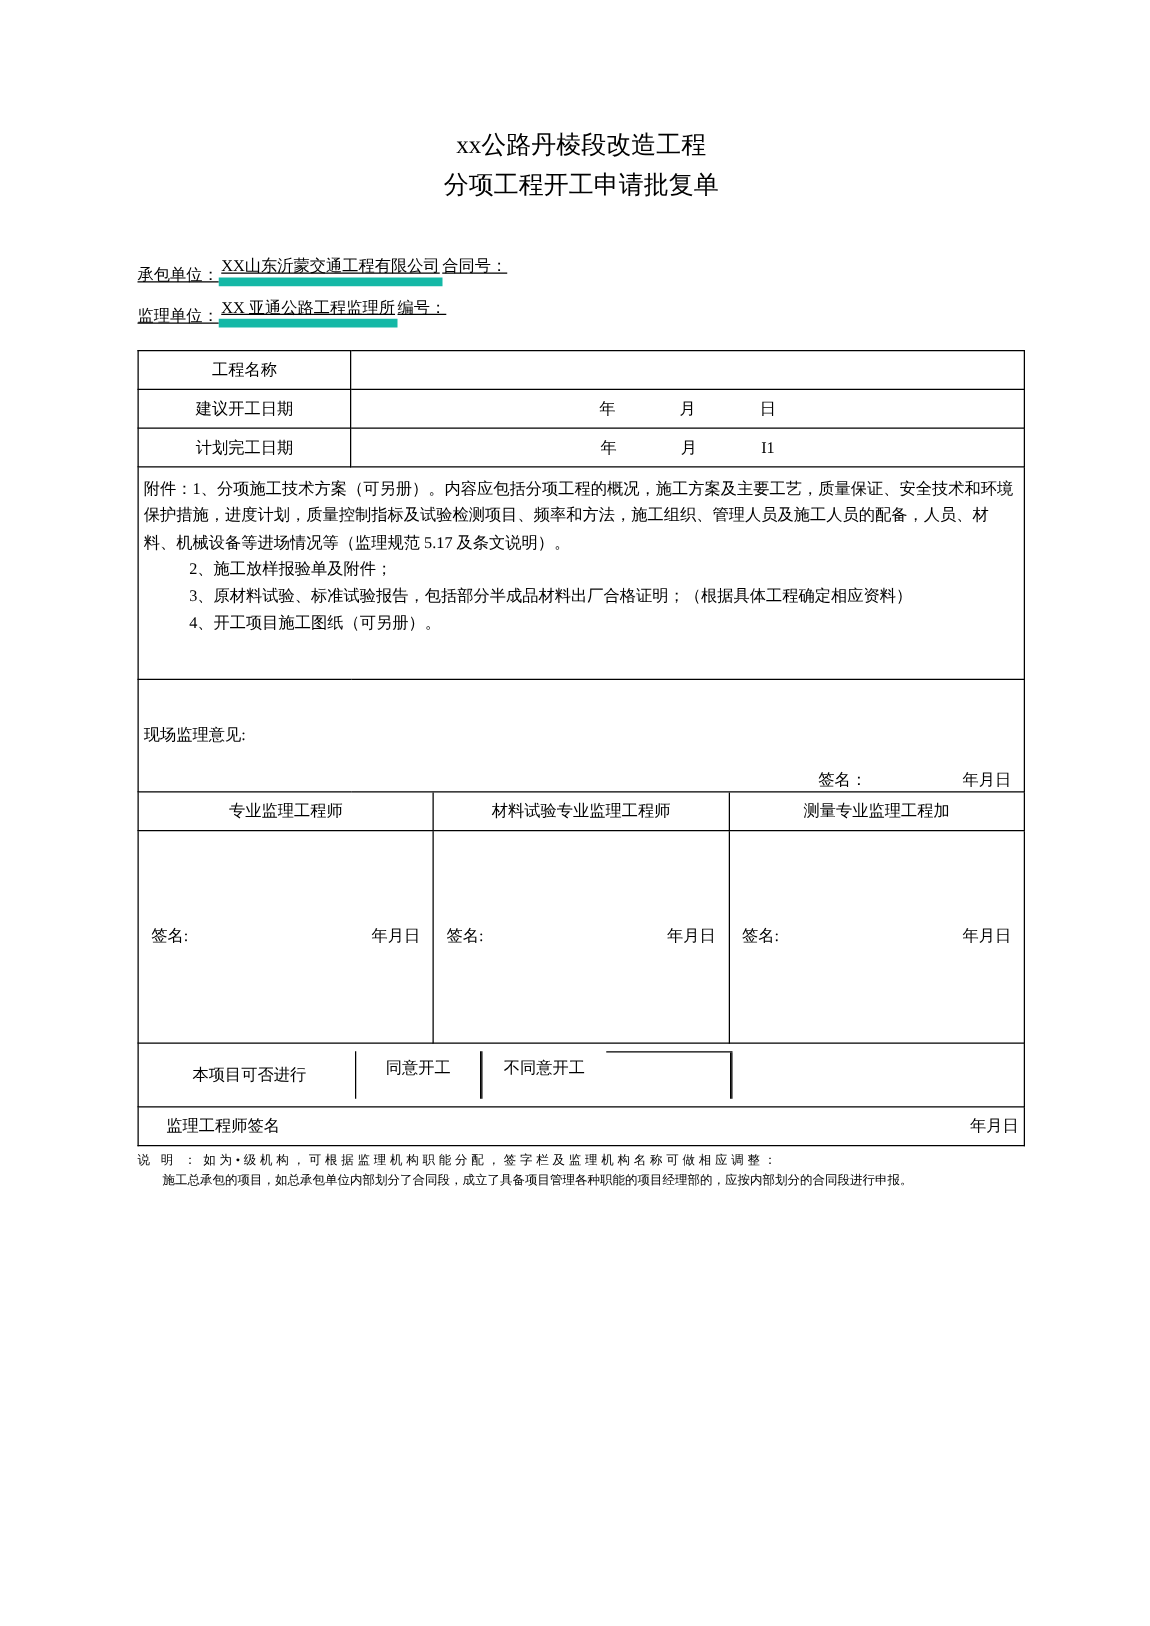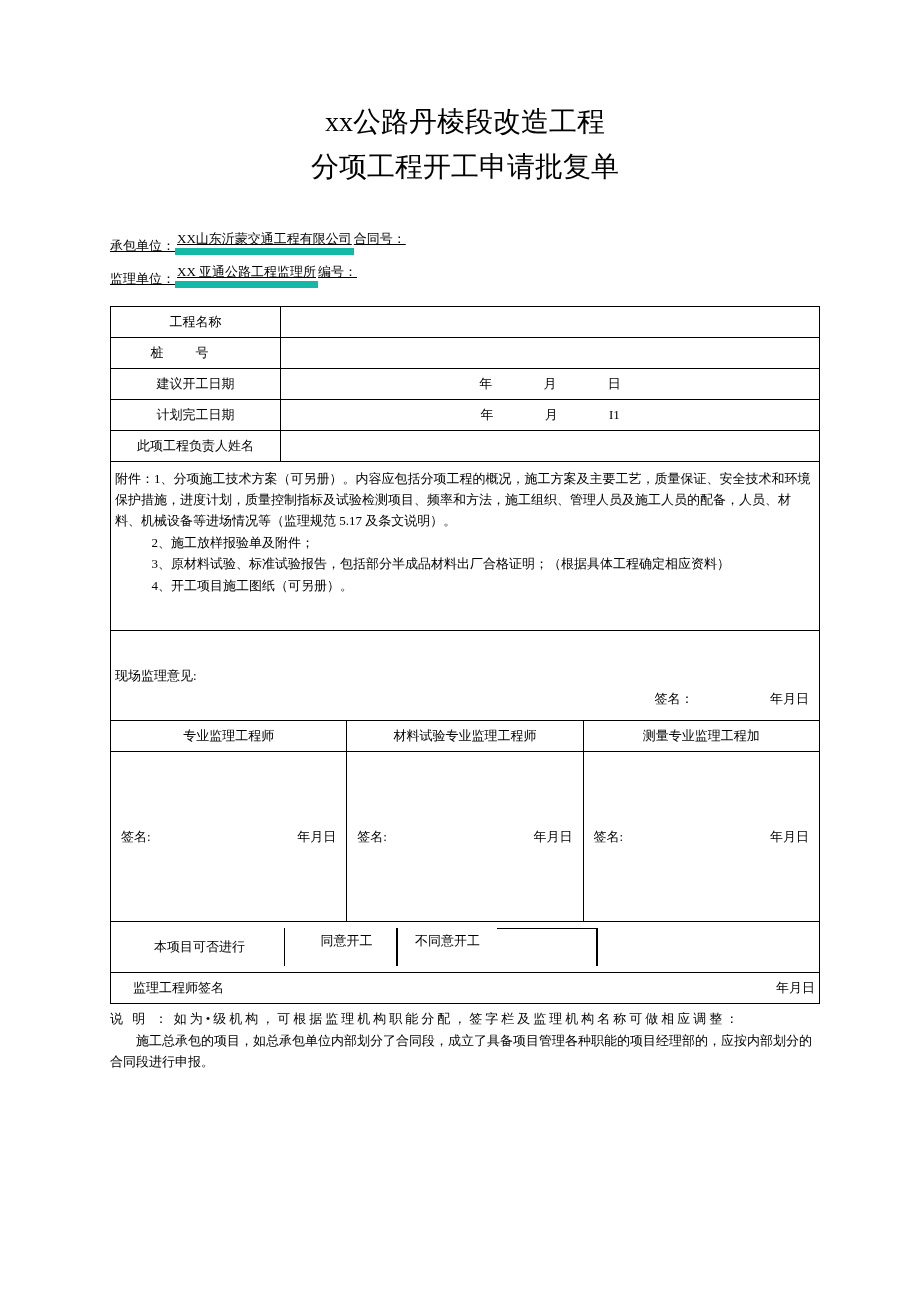--- a/index.html
+++ b/index.html
@@ -5,21 +5,21 @@
     * { box-sizing: border-box; margin: 0; padding: 0; }
     body {
       background: #fff;
       font-family: "SimSun", "宋体", serif;
       font-size: 13px;
       color: #000;
       padding: 100px 100px 40px 110px;
       width: 920px;
     }
     .title-block { text-align: center; margin-bottom: 40px; }
-    .title-block h1 { font-size: 28px; font-weight: normal; line-height: 1.6; }
+    .title-block h1 { font-size: 20px; font-weight: normal; line-height: 1.6; }
     .meta-row { display: flex; justify-content: flex-start; margin-bottom: 8px; text-decoration: underline; }
     .meta-left { display: flex; align-items: flex-end; }
     .meta-label { white-space: nowrap; }
     .meta-value-underline { border-bottom: 7px solid #14b8a6; padding: 0 2px; }
     .meta-right { white-space: nowrap; }
     .meta-block { margin-bottom: 18px; }
 
     table.main {
       width: 100%;
       border-collapse: collapse;
@@ -37,41 +37,41 @@
     .date-units span { display:inline-block; margin: 0 24px; }
 
     .attach-cell { padding: 6px 2px; line-height: 1.65; font-size: 12.5px; }
     .attach-para { text-indent: 0; }
     .attach-para.indent { text-indent: 2.8em; }
     .attach-spacer { height: 28px; }
 
     .sign-left { text-align: left; padding-left: 4px; }
     .ymd-right { text-align: right; padding-right: 12px; }
     .opinion-cell { height: 90px; vertical-align: top; padding: 6px 4px; position: relative; }
-    .opinion-bottom { position: absolute; right: 10px; bottom: 12px; }
+    .opinion-bottom { position: absolute; right: 10px; bottom: 0; }
 
     .three-col td.head { text-align:center; }
 
     .three-sign-row td { height: 170px; vertical-align: bottom; padding-bottom:6px; }
     .sign-inline { display:flex; justify-content:space-between; padding:0 6px; }
 
     .approval-row td { padding: 0; }
-    .approval-inner { display:flex;gap:12px; }
+    .approval-inner { display:flex; }
     .approval-label { flex: 0 0 170px; display:flex; align-items:center; justify-content:center; border-right:1px solid #000; padding: 10px 0;}
     .approval-options { flex:1; display:flex; flex-direction:row; }
     .approval-opt { display:flex; }
     .approval-opt + .approval-opt { border-top:1px solid #000; }
     .approval-opt .opt-label { flex:0 0 100px; border-right:1px solid #000; text-align:center; padding:4px 0;}
     .approval-opt .opt-box { flex:1; }
     .approval-opt .opt-box2 { flex:0 0 100px; border-left:1px solid #000; text-align:center; padding:4px 0;}
     .approval-opt .opt-box2-blank { flex:1; }
 
     .super-sign-row td { padding: 14px 8px; }
 
-    .explain { margin-top: 4px; font-size: 13px; line-height: 1.65; }
+    .explain { margin-top: 4px; font-size: 10px; line-height: 1.65; }
     .explain .line1 { letter-spacing: 3px; }
     .explain .line-indent { text-indent: 2em; }
   </style>
 </head>
 <body>
 
 <div class="title-block">
   <h1>xx公路丹棱段改造工程</h1>
   <h1>分项工程开工申请批复单</h1>
 </div>
@@ -97,42 +97,34 @@
   <colgroup>
     <col style="width:24%">
       <col style="width:76%">
   </colgroup>
   <tbody>
       <tr>
     <td class="label-cell">工程名称</td>
     <td></td>
   </tr>
   <tr>
-    <td class="pile-cell">桩号</td>
-    <td></td>
-  </tr>
-  <tr>
     <td class="label-cell">建议开工日期</td>
     <td class="date-units">
       <span>年</span>
       <span>月</span>
       <span>日</span>
     </td>
   </tr>
   <tr>
     <td class="label-cell">计划完工日期</td>
     <td class="date-units">
       <span>年</span>
       <span>月</span>
       <span>I1</span>
     </td>
-  </tr>
-  <tr>
-    <td class="label-cell">此项工程负责人姓名</td>
-    <td></td>
   </tr>
   <tr>
     <td colspan="2" class="attach-cell">
       <div class="attach-para">附件：1、分项施工技术方案（可另册）。内容应包括分项工程的概况，施工方案及主要工艺，质量保证、安全技术和环境保护措施，进度计划，质量控制指标及试验检测项目、频率和方法，施工组织、管理人员及施工人员的配备，人员、材料、机械设备等进场情况等（监理规范 5.17 及条文说明）。</div>
       <div class="attach-para indent">2、施工放样报验单及附件；</div>
       <div class="attach-para indent">3、原材料试验、标准试验报告，包括部分半成品材料出厂合格证明；（根据具体工程确定相应资料）</div>
       <div class="attach-para indent">4、开工项目施工图纸（可另册）。</div>
       <div class="attach-spacer"></div>
     </td>
   </tr>

